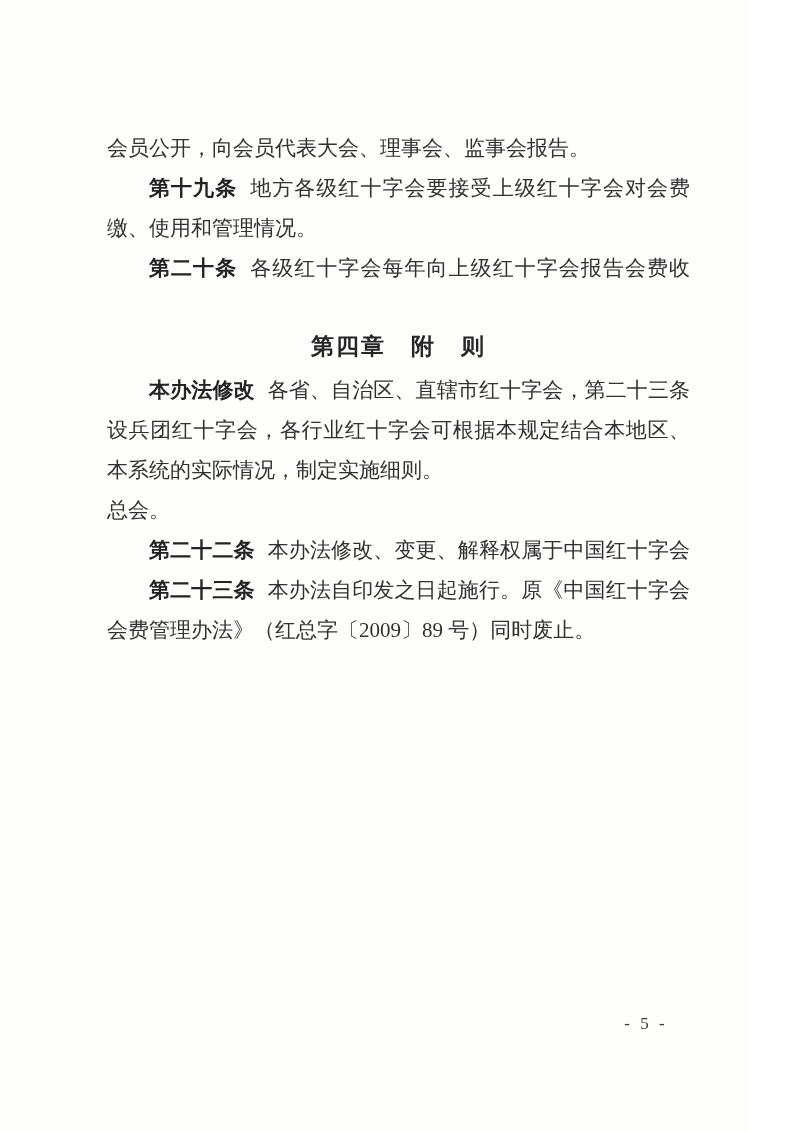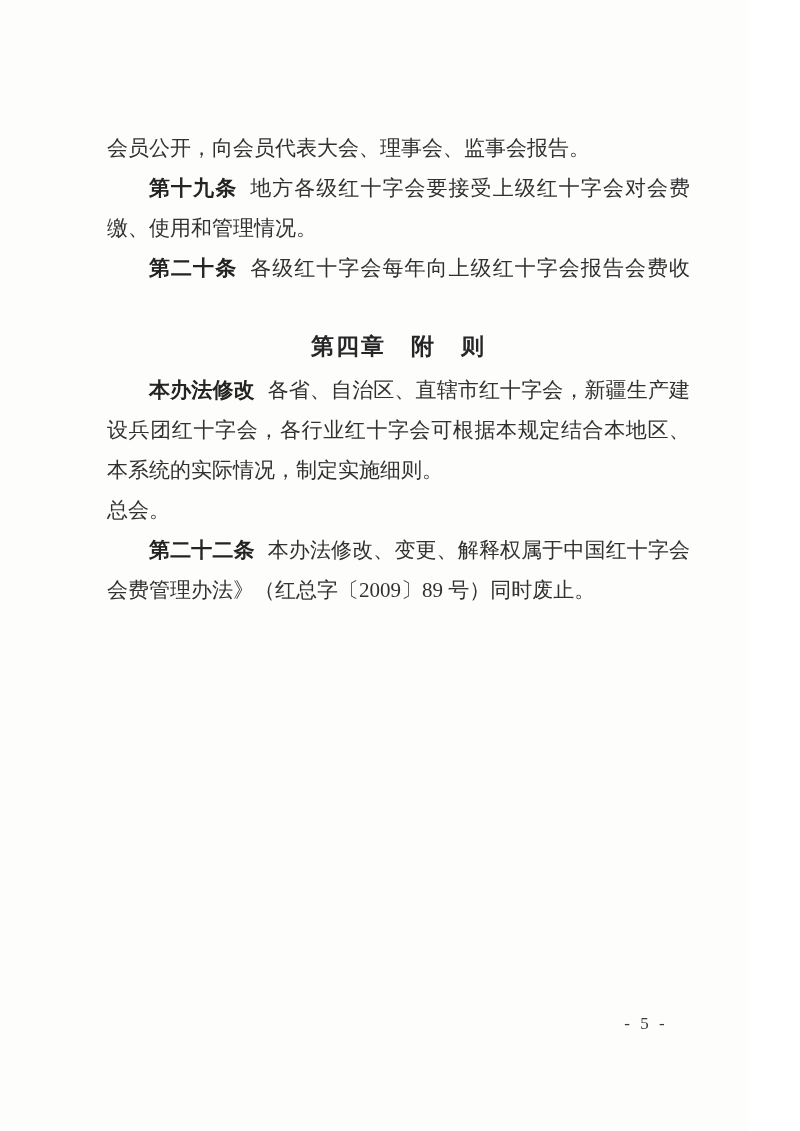--- a/index.html
+++ b/index.html
@@ -69,21 +69,22 @@
 </head>
 <body>
 
 <div class="page">
   <main class="text-column" id="text-column">
       <div class="line"><span>会员公开，向会员代表大会、理事会、监事会报告。</span></div>
       <div class="line justify indent"><span class="article-number">第十九条</span><span>地方各级红十字会要接受上级红十字会对会费</span></div>
       <div class="line"><span>缴、使用和管理情况。</span></div>
       <div class="line justify indent"><span class="article-number">第二十条</span><span>各级红十字会每年向上级红十字会报告会费收</span></div>
       <div class="line chapter-heading"><span>第四章　附　则</span></div>
-      <div class="line justify indent"><span class="article-number">本办法修改</span><span>各省、自治区、直辖市红十字会，新疆生产建</span></div>
+      <div class="line justify indent"><span class="article-number">本办法修改</span><span>各省、自治区、直辖市红十字会，第二十三条</span></div>
       <div class="line justify"><span>设兵团红十字会，各行业红十字会可根据本规定结合本地区、</span></div>
       <div class="line"><span>本系统的实际情况，制定实施细则。</span></div>
       <div class="line"><span>总会。</span></div>
       <div class="line justify indent"><span class="article-number">第二十二条</span><span>本办法修改、变更、解释权属于中国红十字会</span></div>
+      <div class="line justify indent"><span class="article-number">第二十三条</span><span>本办法自印发之日起施行。原《中国红十字会</span></div>
       <div class="line"><span>会费管理办法》（红总字〔2009〕89 号）同时废止。</span></div>
     </main>
   <div class="page-number">- 5 -</div>
 </div>
 
 </body></html>

